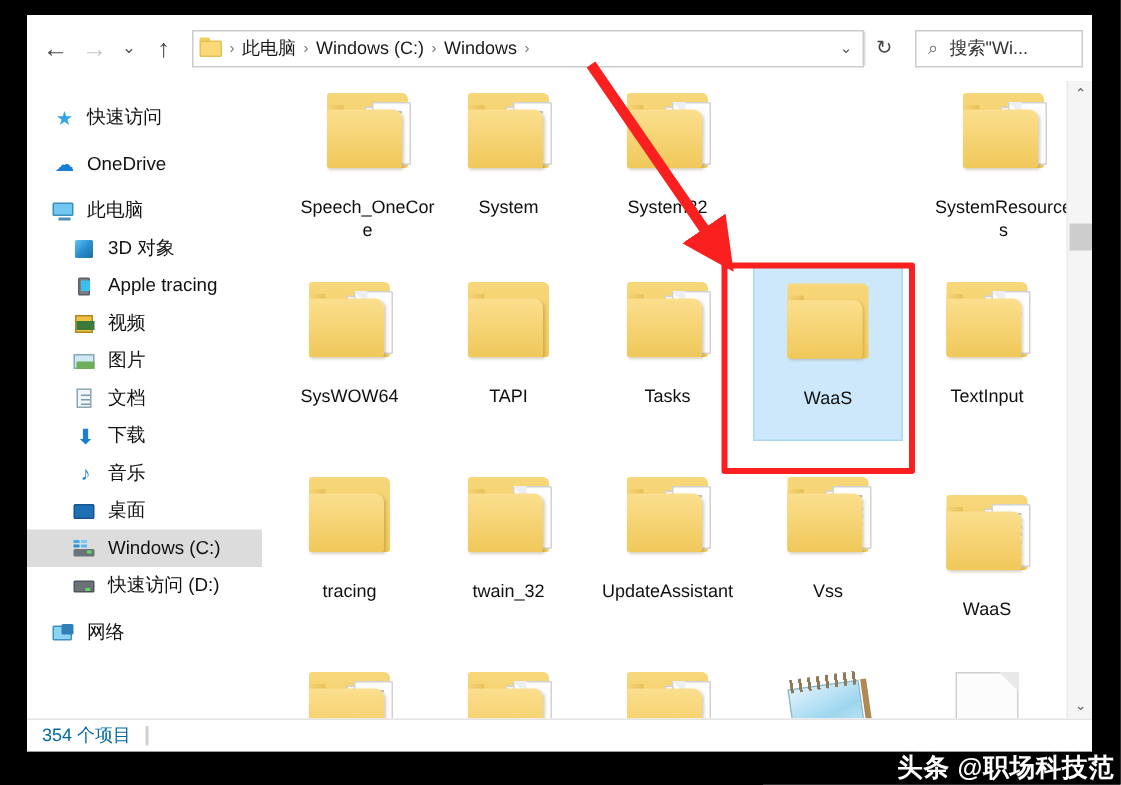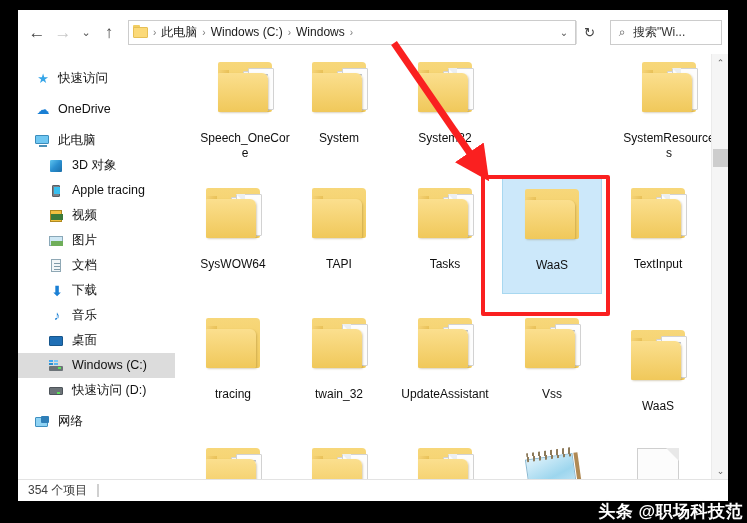--- a/index.html
+++ b/index.html
@@ -282,21 +282,21 @@
     background: #cdcdcd;
   }
 
   
   #statusbar {
     position: absolute; left: 0; bottom: 0; width: 710px; height: 22px;
     background: #ffffff; border-top: 1px solid #e3e3e3;
     display: flex; align-items: center;
   }
   .status-text {
-    font-size: 12px; color: #404040; padding: 0 10px; line-height: 21px;
+    font-size: 12px; color: #0369a1; padding: 0 10px; line-height: 21px;
   }
   .status-div { width: 1px; height: 13px; background: #d0d0d0; }
 
   
   #anno-box {
     position: absolute; left: 481px; top: 175px;
     width: 129px; height: 141px;
     border: 4px solid #fa2020; border-radius: 2px;
     pointer-events: none;
   }

